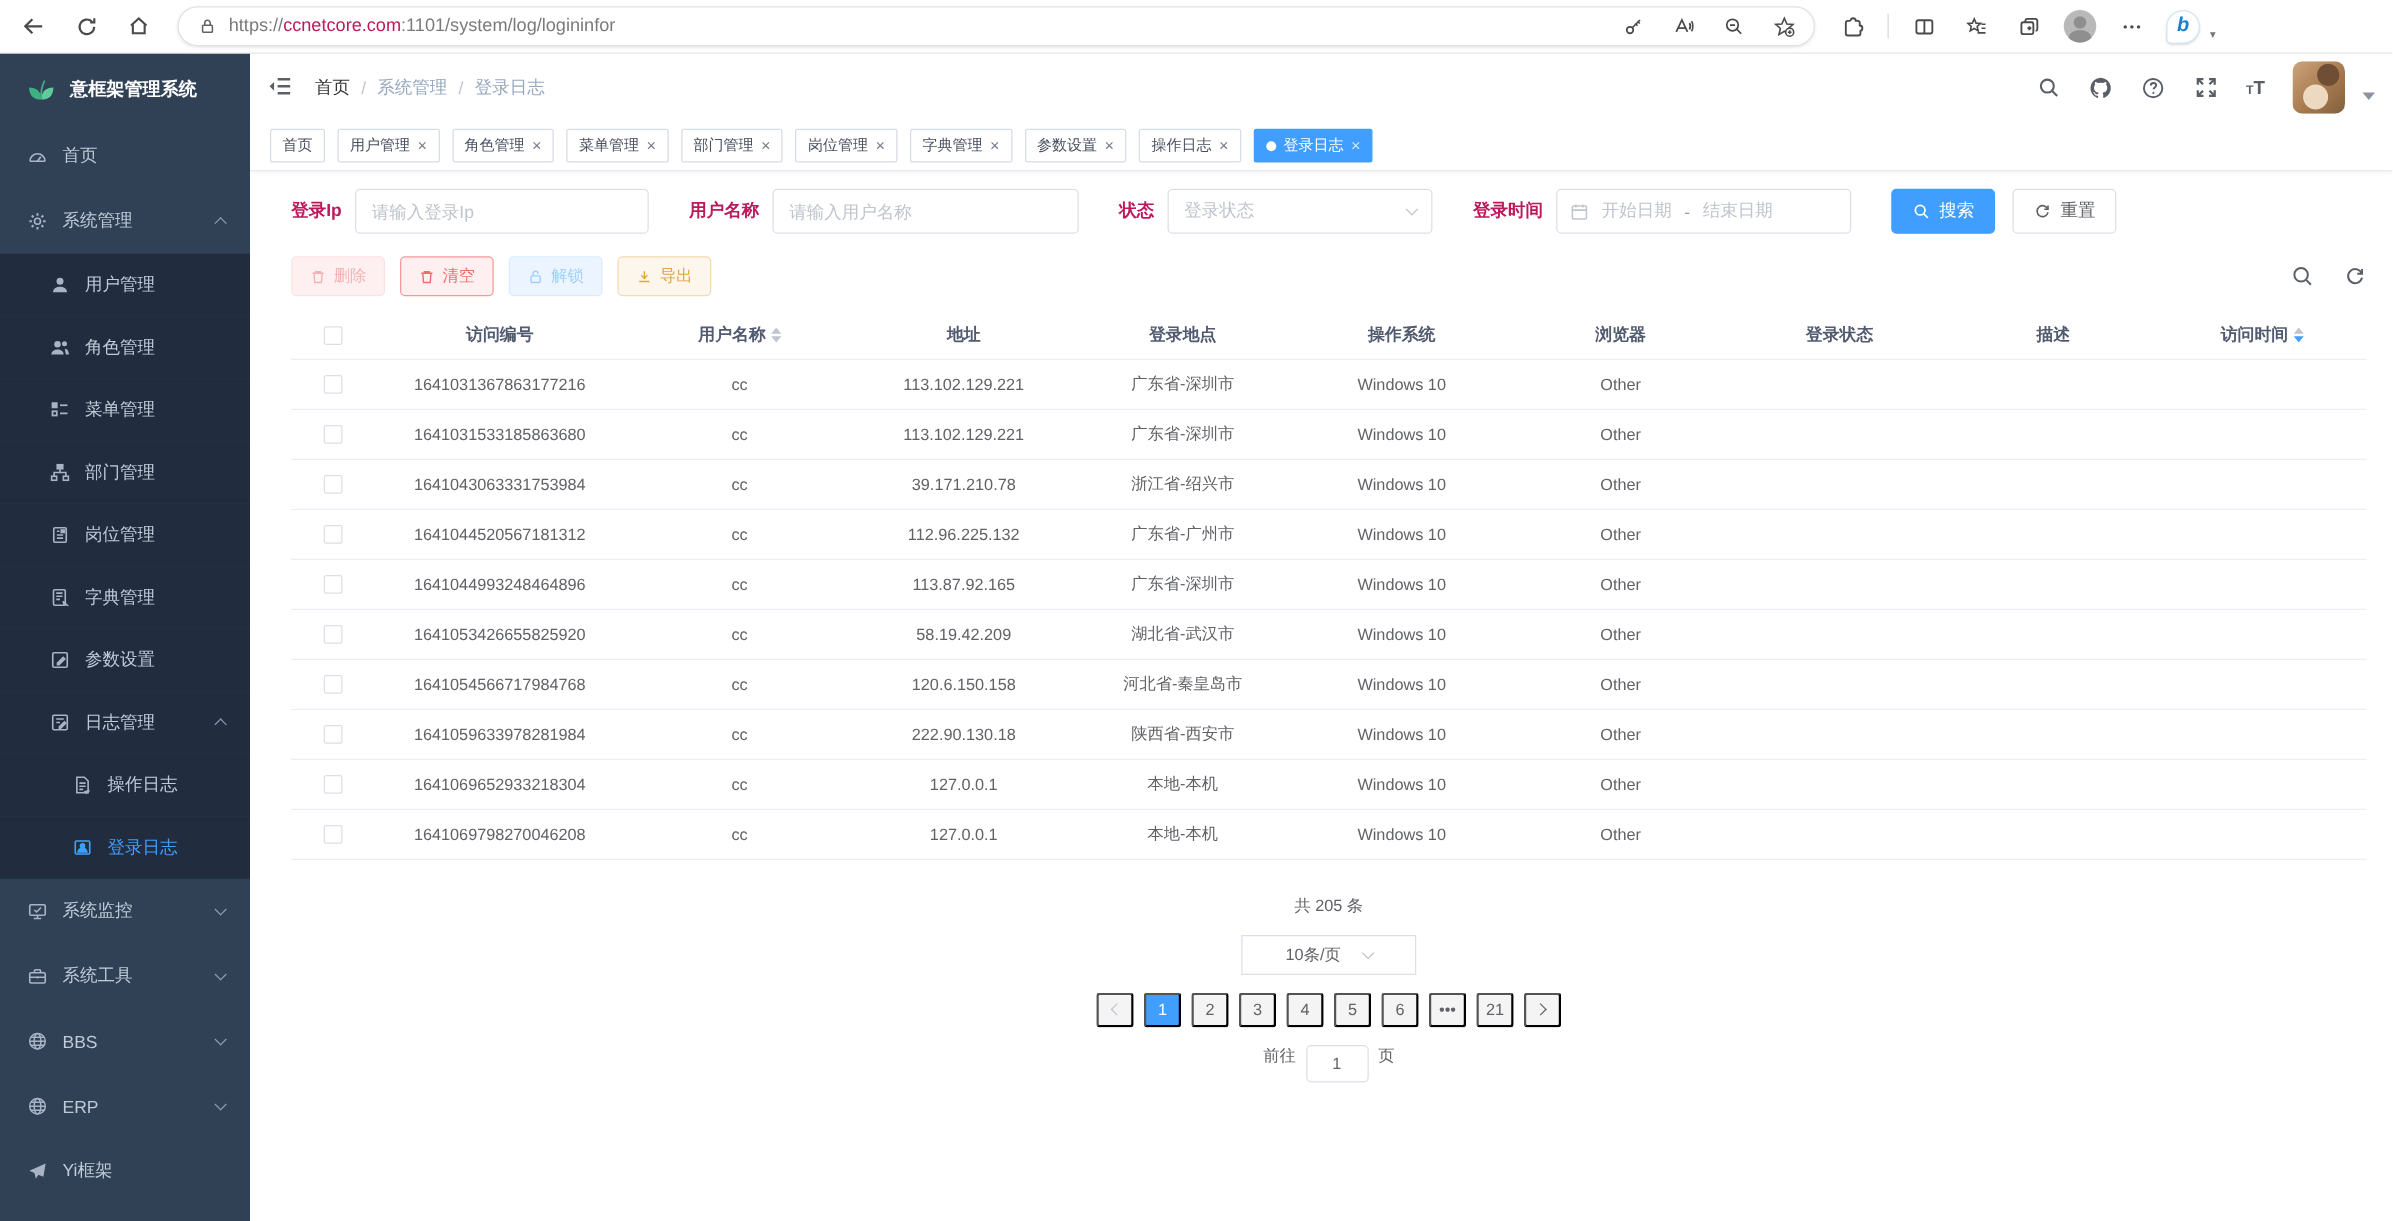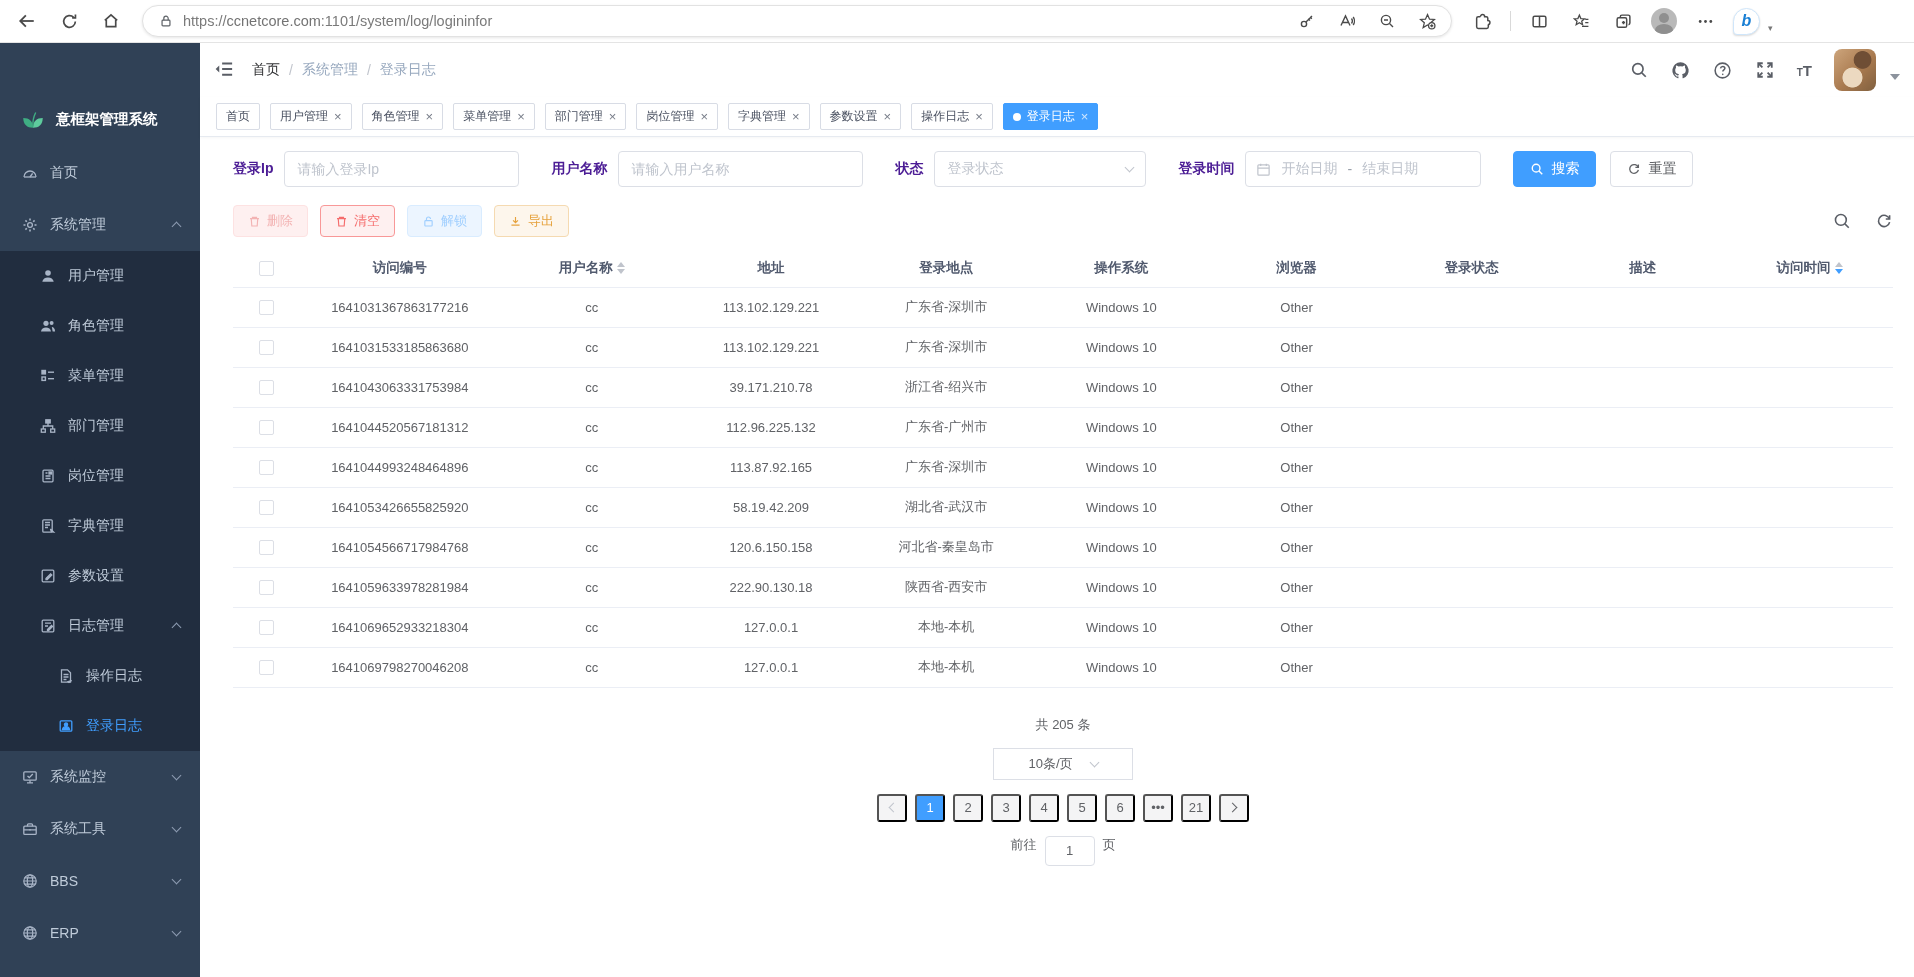--- a/index.html
+++ b/index.html
@@ -8,38 +8,38 @@
 
   
   .browser-bar { height:43px; background:#fff; border-bottom:1px solid #e4e4e4;
     display:flex; align-items:center; padding:0 10px; gap:8px; }
   .b-icon { width:34px; height:34px; display:flex; align-items:center; justify-content:center;
     border-radius:6px; color:#4a4a4a; flex:0 0 auto; }
   .url-pill { flex:0 0 auto; width:1310px; height:32px; background:#fff; border:1px solid #e2e2e2;
     border-radius:16px; box-shadow:0 1px 3px rgba(0,0,0,.10); display:flex; align-items:center;
     padding:0 8px 0 14px; gap:8px; margin-left:6px; }
   .url-text { flex:1; font-size:14.5px; color:#7a7a7a; white-space:nowrap; overflow:hidden; }
-  .url-text .host { color:#737373; }
+  .url-text .host { color:#be185d; }
   .pill-icons { display:flex; align-items:center; gap:16px; padding-right:4px; }
   .pill-icons .b-icon { width:24px; height:24px; }
   .browser-right { display:flex; align-items:center; gap:14px; margin-left:8px; }
   .browser-right .b-icon { width:28px; height:28px; }
   .vsep { width:1px; height:20px; background:#d9d9d9; }
   .profile-dot { width:26px; height:26px; border-radius:50%; background:#b9b9b9; position:relative; overflow:hidden; }
   .profile-dot::before { content:""; position:absolute; left:8px; top:5px; width:10px; height:10px; border-radius:50%; background:#8f8f8f; }
   .profile-dot::after { content:""; position:absolute; left:4px; top:16px; width:18px; height:12px; border-radius:50%; background:#8f8f8f; }
   .bing-badge { width:27px; height:27px; border-radius:50% 50% 50% 4px; background:#fff;
     border:1.5px solid #cfe6fb; display:flex; align-items:center; justify-content:center;
     font-weight:bold; font-style:italic; font-size:16px; color:#1a7fd4; box-shadow:0 1px 2px rgba(0,0,0,.15); }
   .bing-caret { color:#777; font-size:9px; margin-left:-6px; align-self:flex-end; padding-bottom:2px; }
 
   
   .app { display:flex; height:934px; }
   .sidebar { width:200px; background:#304156; color:#bfcbd9; font-size:14px; flex:0 0 auto; overflow:hidden; }
-  .logo-row { height:56px; display:flex; align-items:center; gap:10px; padding:0 14px 0 20px;margin-top:48px; }
+  .logo-row { height:56px; display:flex; align-items:center; gap:10px; padding:0 14px 0 20px; }
   .logo-title { color:#fff; font-weight:bold; font-size:14.5px; white-space:nowrap; }
   .side-item { position:relative; display:flex; align-items:center; gap:12px; cursor:pointer; }
   .side-item.lvl1 { height:52px; padding-left:22px; }
   .side-item.lvl2 { height:50px; padding-left:40px; }
   .side-item.lvl3 { height:50px; padding-left:58px; }
   .zone-dark { background:#212d3f; }
   .side-item .s-icon { width:16px; height:16px; color:#a8b4c6; display:flex; }
   .side-item .s-icon svg { width:16px; height:16px; }
   .side-item.active { color:#409eff; }
   .side-item.active .s-icon { color:#409eff; }
@@ -75,21 +75,21 @@
     border:1px solid #d8dce5; background:#fff; color:#495060; font-size:12px; cursor:pointer; border-radius:2px; white-space:nowrap; }
   .tab .dot { width:8px; height:8px; border-radius:50%; background:#fff; display:none; }
   .tab.active { background:#409eff; border-color:#409eff; color:#fff; }
   .tab.active .dot { display:block; }
   .tab .close-x { font-size:13px; line-height:1; opacity:.75; }
 
   
   .content { padding:14px 21px 0 33px; }
   .filters { display:flex; align-items:center; gap:14px; flex-wrap:nowrap; }
   .f-group { display:flex; align-items:center; gap:11px; margin-right:18px; }
-  .f-label { font-size:14px; font-weight:bold; color:#4c1d95; white-space:nowrap; }
+  .f-label { font-size:14px; font-weight:bold; color:#be185d; white-space:nowrap; }
   .f-input { height:36px; border:1px solid #dcdfe6; border-radius:4px; padding:0 12px; font-size:14px;
     color:#606266; font-family:inherit; outline:none; }
   .f-input::placeholder { color:#bfc4cd; }
   .f-select { width:212px; height:36px; border:1px solid #dcdfe6; border-radius:4px; display:flex;
     align-items:center; padding:0 12px; color:#bfc4cd; font-size:14px; cursor:pointer; }
   .f-select .chev { margin-left:auto; width:7px; height:7px; border-right:1.4px solid #c0c4cc; border-bottom:1.4px solid #c0c4cc; transform:rotate(45deg); margin-top:-3px; }
   .f-date { width:236px; height:36px; border:1px solid #dcdfe6; border-radius:4px; display:flex;
     align-items:center; gap:10px; padding:0 10px; font-size:14px; color:#bfc4cd; cursor:pointer; }
   .f-date .dash { color:#9aa0aa; }
   .btn { height:36px; border-radius:4px; display:inline-flex; align-items:center; gap:7px;

